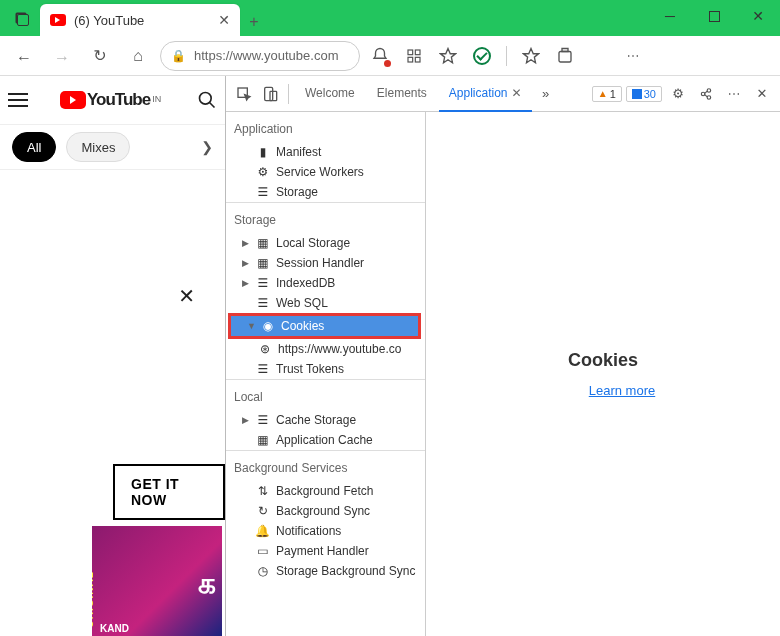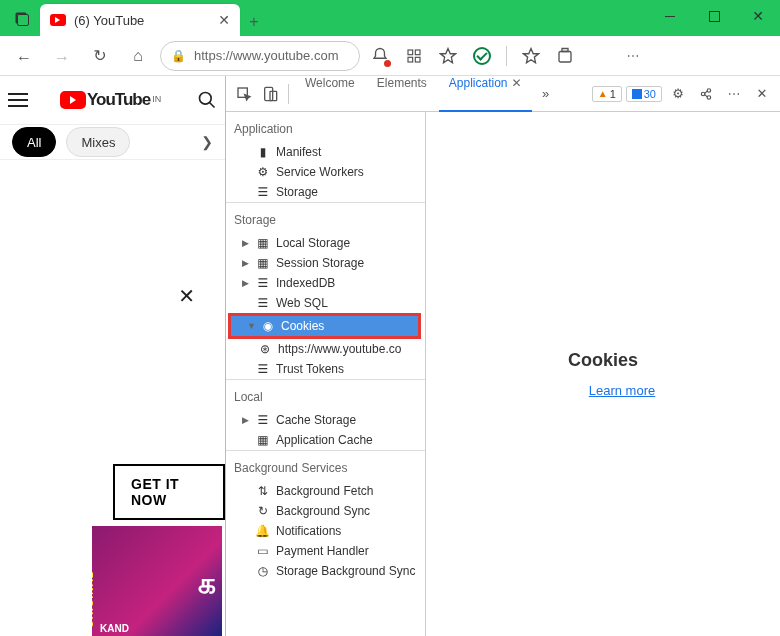--- a/index.html
+++ b/index.html
@@ -27,34 +27,34 @@
 .page{width:225px;background:#fff;position:relative;overflow:hidden;}
 .yt-header{height:48px;display:flex;align-items:center;padding:0 8px;gap:12px;}
 .hamburger{width:20px;height:14px;border-top:2px solid #222;border-bottom:2px solid #222;position:relative;cursor:pointer;}
 .hamburger::after{content:"";position:absolute;top:4px;left:0;right:0;height:2px;background:#222;}
 .yt-logo{display:flex;align-items:center;gap:1px;margin-left:20px;}
 .yt-play{width:26px;height:18px;background:#ff0000;border-radius:5px;position:relative;}
 .yt-play::after{content:"";position:absolute;left:10px;top:5px;border-left:6px solid #fff;border-top:4px solid transparent;border-bottom:4px solid transparent;}
 .yt-text{font-weight:700;font-size:17px;letter-spacing:-1px;color:#212121;font-family:Arial;}
 .yt-sup{font-size:9px;color:#666;align-self:flex-start;margin-top:4px;margin-left:1px;}
 .yt-search{margin-left:auto;font-size:18px;color:#222;cursor:pointer;}
-.chips{height:36px;display:flex;align-items:center;padding:16px 12px;gap:10px;border-top:1px solid #eee;border-bottom:1px solid #eee;}
+.chips{height:46px;display:flex;align-items:center;padding:16px 12px;gap:10px;border-top:1px solid #eee;border-bottom:1px solid #eee;}
 .chip{height:30px;padding:0 14px;border-radius:15px;background:#f2f2f2;border:1px solid #ddd;display:flex;align-items:center;font-size:13px;color:#333;cursor:pointer;}
 .chip.active{background:#000;color:#fff;border-color:#000;}
 .chev{margin-left:auto;font-size:14px;color:#555;cursor:pointer;}
 .dismiss{position:absolute;top:208px;right:30px;font-size:20px;color:#222;cursor:pointer;}
 .getit{position:absolute;top:388px;left:113px;border:2px solid #000;padding:10px 16px;font-size:14px;font-weight:600;letter-spacing:0.5px;color:#000;cursor:pointer;}
 .thumb{position:absolute;bottom:0;left:92px;width:130px;height:110px;background:linear-gradient(135deg,#8b1a6e 0%,#c4227e 60%,#1a237e 100%);color:#fff;overflow:hidden;}
 .thumb .orig{position:absolute;left:3px;bottom:8px;transform:rotate(-90deg);transform-origin:left bottom;font-size:10px;letter-spacing:1px;font-weight:700;color:#ffeb3b;}
 .thumb .txt{position:absolute;right:6px;top:42px;font-size:28px;font-weight:800;color:#fff;}
 .thumb .kand{position:absolute;bottom:2px;left:8px;font-size:10px;font-weight:700;color:#fff;}
 .devtools{flex:1;background:#fff;border-left:1px solid #bbb;display:flex;flex-direction:column;}
 .dt-tabs{height:36px;border-bottom:1px solid #ccc;display:flex;align-items:center;padding:0 6px;gap:2px;}
 .dt-icon{width:24px;height:24px;display:flex;align-items:center;justify-content:center;color:#555;cursor:pointer;}
-.dt-tab{padding:0 10px;height:36px;display:flex;align-items:flex-start;color:#666;font-size:12px;cursor:pointer;border-bottom:2px solid transparent;}
+.dt-tab{padding:0 10px;height:36px;display:flex;align-items:center;color:#666;font-size:12px;cursor:pointer;border-bottom:2px solid transparent;}
 .dt-tab.active{color:#1a73e8;border-bottom-color:#1a73e8;}
 .dt-tab .x{margin-left:4px;font-size:12px;color:#666;cursor:pointer;}
 .dt-right{margin-left:auto;display:flex;align-items:center;gap:4px;}
 .badge{display:flex;align-items:center;gap:2px;padding:1px 5px;border:1px solid #ccc;border-radius:2px;font-size:11px;cursor:pointer;}
 .badge.warn{color:#333;}
 .badge.warn .tri{color:#e37400;font-size:10px;}
 .badge.info{color:#1a73e8;}
 .badge.info .sq{width:10px;height:10px;background:#1a73e8;display:inline-block;}
 .dt-body{flex:1;display:flex;}
 .sidebar{width:200px;border-right:1px solid #ccc;overflow-y:auto;position:relative;font-size:12px;color:#333;}
@@ -253,21 +253,21 @@
         <div class="sectline"></div>
         <div class="sect-h">Storage</div>
         <div class="item">
             <span class="arr">▶</span>
             <span class="ic">▦</span>
             <span>Local Storage</span>
           </div>
         <div class="item">
             <span class="arr">▶</span>
             <span class="ic">▦</span>
-            <span>Session Storage</span>
+            <span>Session Handler</span>
           </div>
         <div class="item">
             <span class="arr">▶</span>
             <span class="ic">☰</span>
             <span>IndexedDB</span>
           </div>
         <div class="item">
             <span class="arr"></span>
             <span class="ic">☰</span>
             <span>Web SQL</span>

